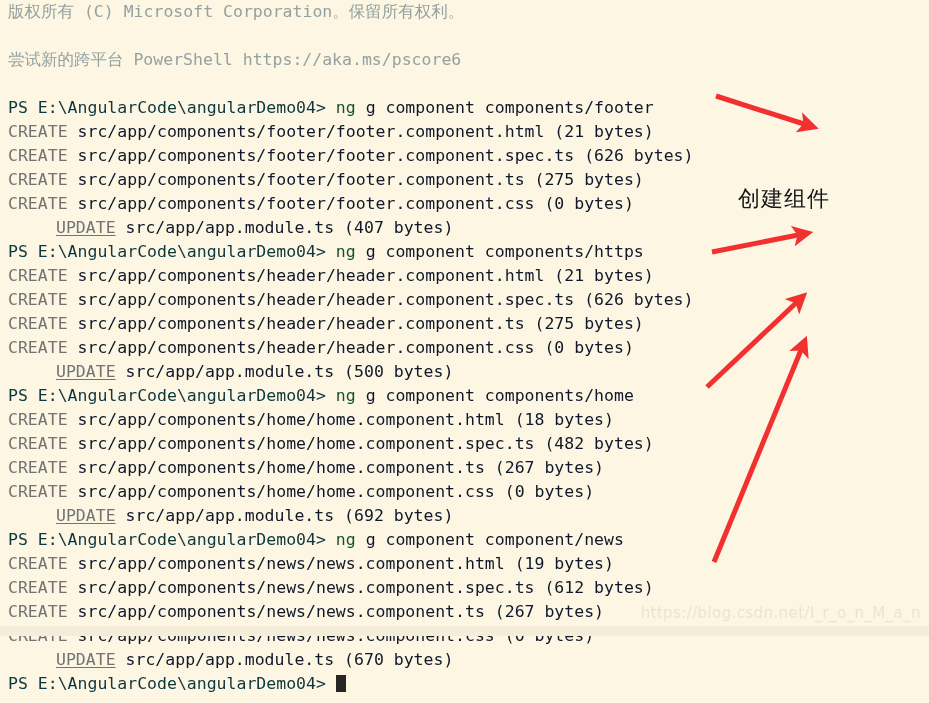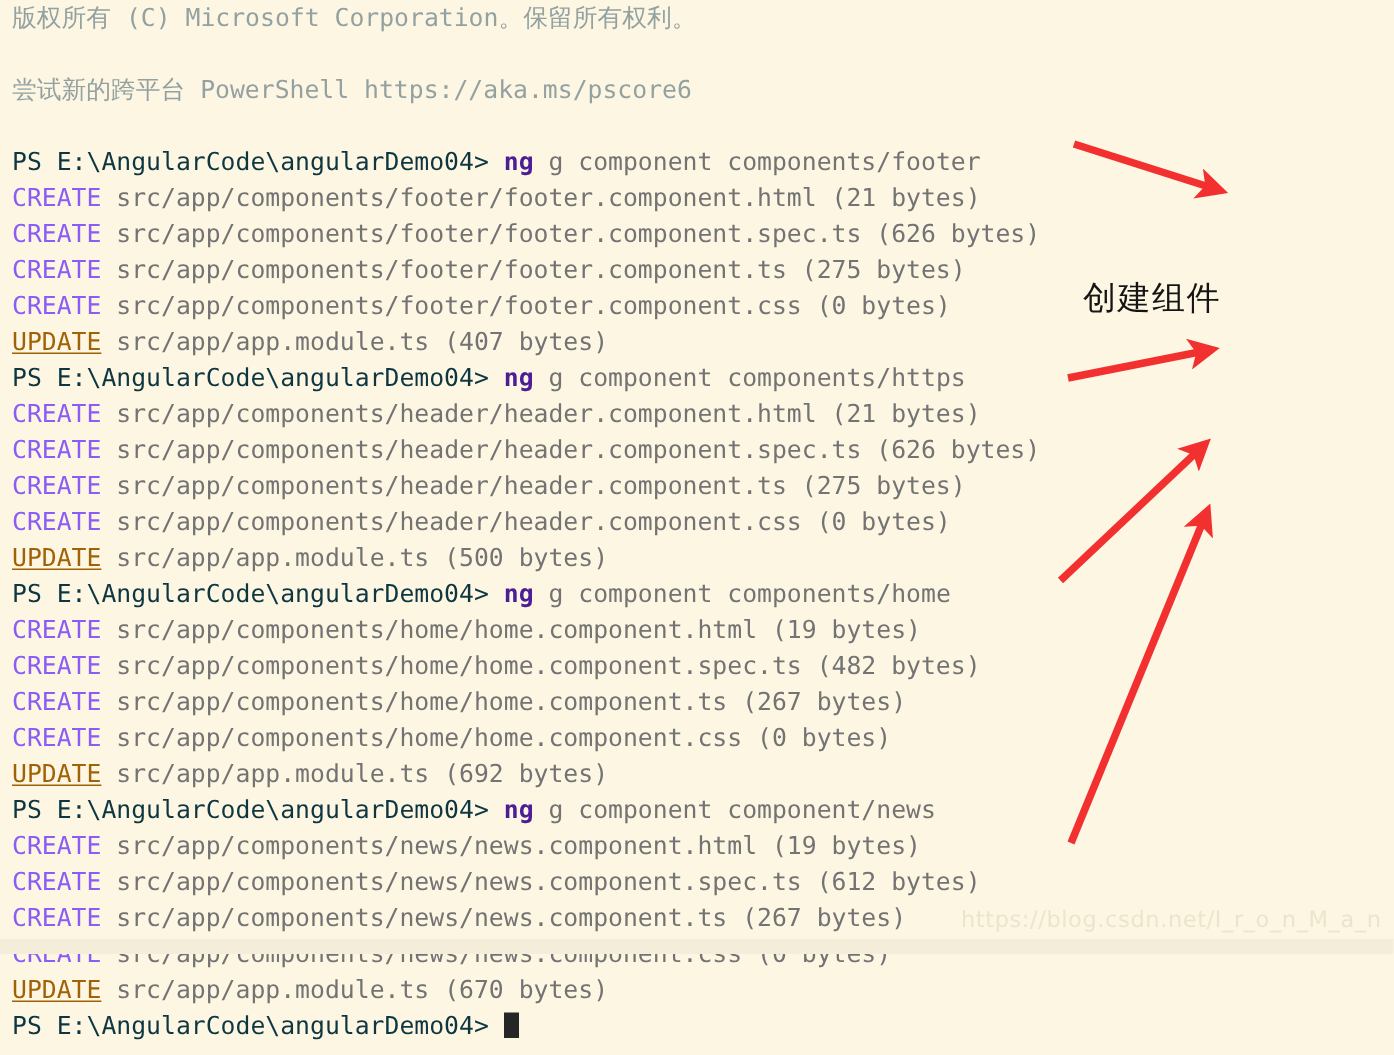--- a/index.html
+++ b/index.html
@@ -55,33 +55,33 @@
   .line.header-line {
     color: #93a1a1;
     font-size: 16.5px;
   }
 
   .line.blank {
     color: transparent;
   }
 
   .tok-create {
-    color: #8b5cf6;
+    color: #737373;
   }
   .tok-update {
-    color: #a16207;
+    color: #737373;
     text-decoration: underline;
     text-underline-offset: 2px;
+    margin-left: 48px;
   }
   .tok-dim {
-    color: #4c1d95;
-    font-weight: bold;
+    color: #14532d;
   }
   .tok-main {
-    color: #737373;
+    color: #0f172a;
   }
   .tok-prompt {
     color: #0d3640;
   }
 
   .cursor-block {
     display: inline-block;
     width: 10px;
     height: 17px;
     background: #262626;
@@ -140,36 +140,36 @@
         <div class="line"><span class="tok-create">CREATE</span><span class="tok-main"> src/app/components/footer/footer.component.ts (275 bytes)</span></div>
         <div class="line"><span class="tok-create">CREATE</span><span class="tok-main"> src/app/components/footer/footer.component.css (0 bytes)</span></div>
         <div class="line"><span class="tok-update">UPDATE</span><span class="tok-main"> src/app/app.module.ts (407 bytes)</span></div>
         <div class="line"><span class="tok-prompt">PS E:\AngularCode\angularDemo04&gt; </span><span class="tok-dim">ng</span><span class="tok-main"> g component components/https</span></div>
         <div class="line"><span class="tok-create">CREATE</span><span class="tok-main"> src/app/components/header/header.component.html (21 bytes)</span></div>
         <div class="line"><span class="tok-create">CREATE</span><span class="tok-main"> src/app/components/header/header.component.spec.ts (626 bytes)</span></div>
         <div class="line"><span class="tok-create">CREATE</span><span class="tok-main"> src/app/components/header/header.component.ts (275 bytes)</span></div>
         <div class="line"><span class="tok-create">CREATE</span><span class="tok-main"> src/app/components/header/header.component.css (0 bytes)</span></div>
         <div class="line"><span class="tok-update">UPDATE</span><span class="tok-main"> src/app/app.module.ts (500 bytes)</span></div>
         <div class="line"><span class="tok-prompt">PS E:\AngularCode\angularDemo04&gt; </span><span class="tok-dim">ng</span><span class="tok-main"> g component components/home</span></div>
-        <div class="line"><span class="tok-create">CREATE</span><span class="tok-main"> src/app/components/home/home.component.html (19 bytes)</span></div>
+        <div class="line"><span class="tok-create">CREATE</span><span class="tok-main"> src/app/components/home/home.component.html (18 bytes)</span></div>
         <div class="line"><span class="tok-create">CREATE</span><span class="tok-main"> src/app/components/home/home.component.spec.ts (482 bytes)</span></div>
         <div class="line"><span class="tok-create">CREATE</span><span class="tok-main"> src/app/components/home/home.component.ts (267 bytes)</span></div>
         <div class="line"><span class="tok-create">CREATE</span><span class="tok-main"> src/app/components/home/home.component.css (0 bytes)</span></div>
         <div class="line"><span class="tok-update">UPDATE</span><span class="tok-main"> src/app/app.module.ts (692 bytes)</span></div>
         <div class="line"><span class="tok-prompt">PS E:\AngularCode\angularDemo04&gt; </span><span class="tok-dim">ng</span><span class="tok-main"> g component component/news</span></div>
         <div class="line"><span class="tok-create">CREATE</span><span class="tok-main"> src/app/components/news/news.component.html (19 bytes)</span></div>
         <div class="line"><span class="tok-create">CREATE</span><span class="tok-main"> src/app/components/news/news.component.spec.ts (612 bytes)</span></div>
         <div class="line"><span class="tok-create">CREATE</span><span class="tok-main"> src/app/components/news/news.component.ts (267 bytes)</span></div>
         <div class="line"><span class="tok-create">CREATE</span><span class="tok-main"> src/app/components/news/news.component.css (0 bytes)</span></div>
         <div class="line"><span class="tok-update">UPDATE</span><span class="tok-main"> src/app/app.module.ts (670 bytes)</span></div>
         <div class="line"><span class="tok-prompt">PS E:\AngularCode\angularDemo04&gt; </span><span class="cursor-block"></span></div>
       </div>
   </div>
 
-  <div class="annotation-label" style="left:722px; top:184px;">创建组件</div>
+  <div class="annotation-label" style="left:738px; top:184px;">创建组件</div>
 
   <svg id="arrows-overlay" viewBox="0 0 929 703" width="929" height="703">
     <defs>
       <marker id="arrowhead" markerWidth="4.2" markerHeight="4.2" refX="1.1" refY="2.1" orient="auto" markerUnits="strokeWidth">
         <path d="M0,0 L4.2,2.1 L0,4.2 L1.0,2.1 Z" fill="#f23030"></path>
       </marker>
     </defs>
     <g stroke="#f23030" stroke-width="5" fill="none" marker-end="url(#arrowhead)">
       <line x1="716" y1="96" x2="804" y2="124"></line>
       <line x1="712" y1="252" x2="798" y2="235"></line>

